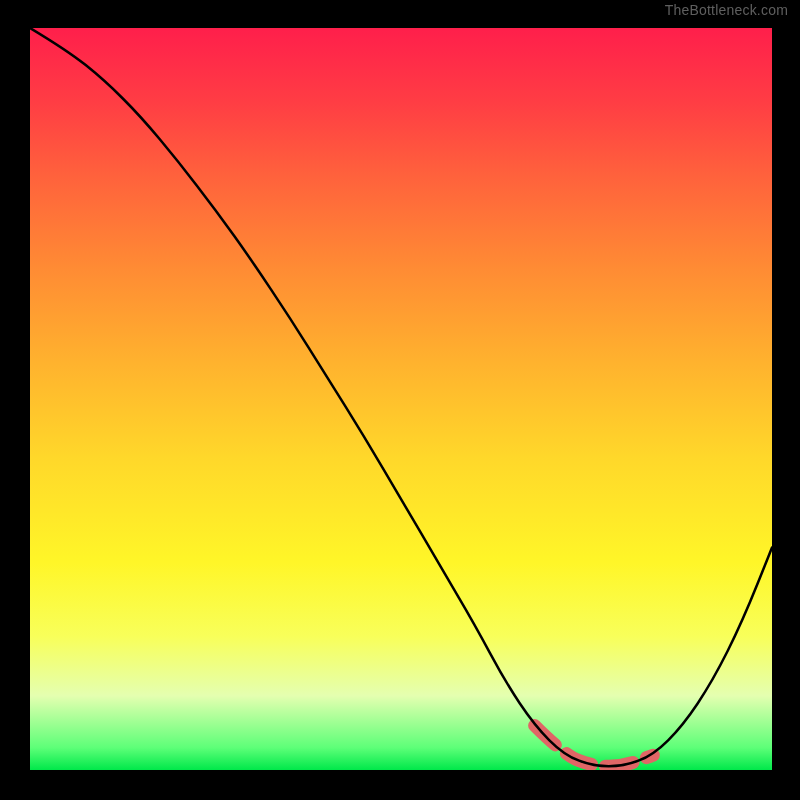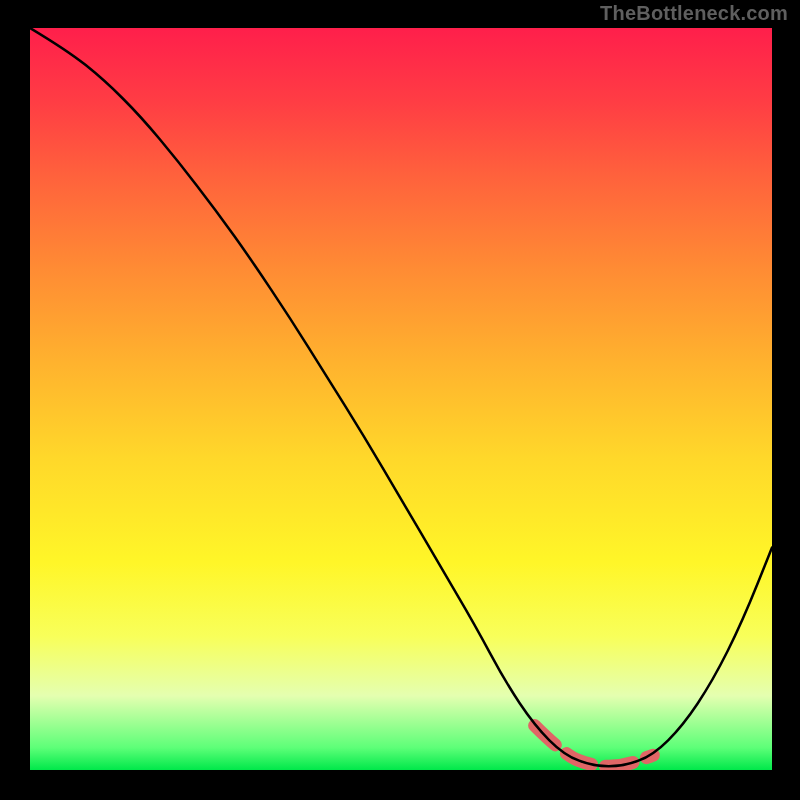--- a/index.html
+++ b/index.html
@@ -15,22 +15,22 @@
     position: relative;
     width: 800px;
     height: 800px;
     background: #000;
   }
   .watermark {
     position: absolute;
     top: 2px;
     right: 12px;
     color: #5f5f5f;
-    font-size: 20px;
-    font-weight: 700;
+    font-size: 14px;
+    font-weight: 400;
     letter-spacing: 0.2px;
     z-index: 3;
   }
   .plot {
     position: absolute;
     left: 30px;
     top: 28px;
     width: 742px;
     height: 742px;
   }

